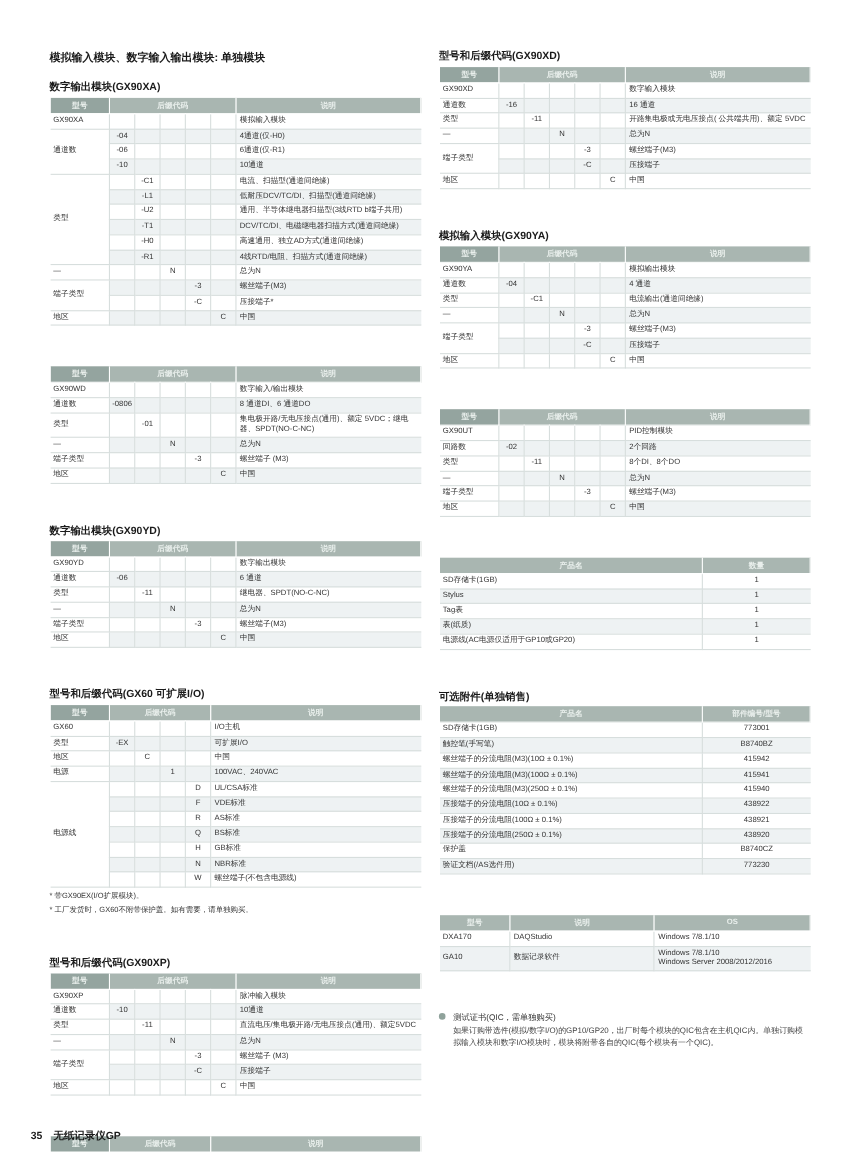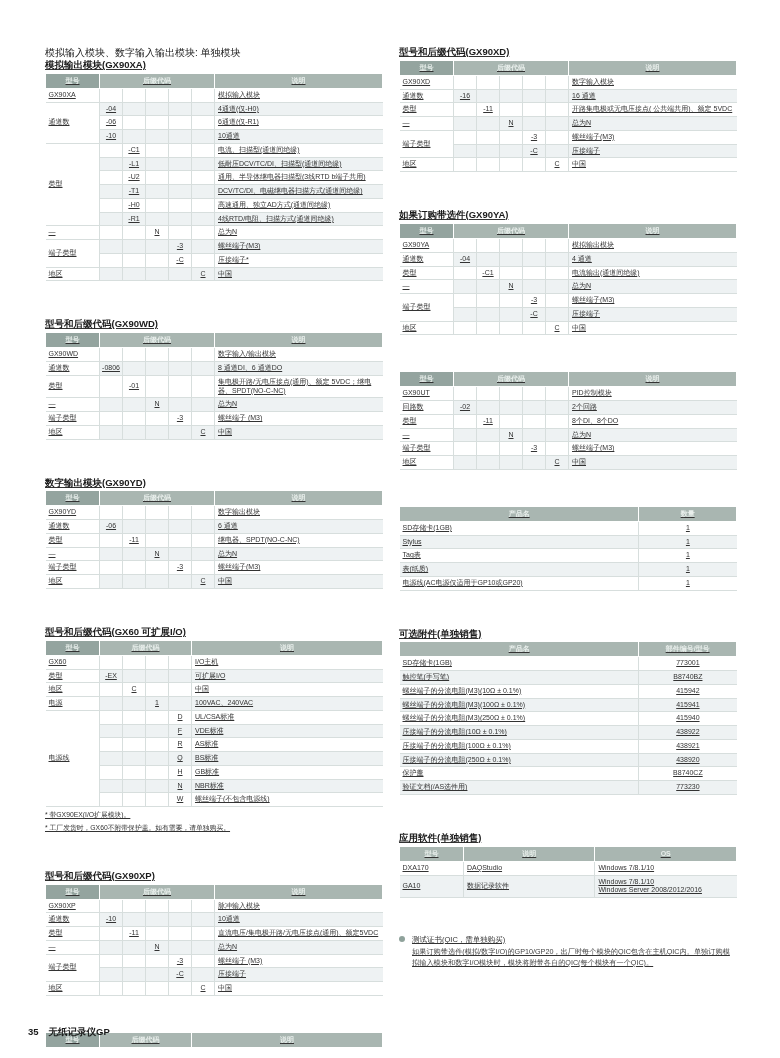--- a/index.html
+++ b/index.html
@@ -1,22 +1,22 @@
 <!DOCTYPE html>
 <html><head>
 <meta charset="utf-8">
 <style>
   html,body{margin:0;padding:0;background:#ffffff;}
   .page{position:relative;width:780px;height:1058px;background:#fff;overflow:hidden;
         font-family:"Liberation Sans","DejaVu Sans",sans-serif;color:#333;}
   .col{position:absolute;top:46px;width:338px;}
   .col-left{left:45px;}
   .col-right{left:399px;}
-  .page-heading{font-size:10px;font-weight:normal;color:#1a1a1a;margin-bottom:0;line-height:1.3;}
-  .section{margin-bottom:37px;text-decoration:underline;}
+  .page-heading{font-size:10px;font-weight:bold;color:#1a1a1a;margin-bottom:15px;line-height:1.3;}
+  .section{margin-bottom:37px;}
   .sec-title{font-size:9.5px;font-weight:bold;color:#1a1a1a;margin-bottom:3px;line-height:1.25;}
   table{border-collapse:collapse;width:100%;table-layout:fixed;font-size:7px;}
   th{background:#a9b6b1;color:#e9efec;font-weight:bold;font-size:7px;
      padding:2px 3px;text-align:center;border:1px solid #fff;border-top:none;}
   th.model-h{background:#94a49f;}
   td{padding:2px 3px;border:1px solid #d7dedd;line-height:1.25;vertical-align:middle;
      overflow:visible;white-space:normal;word-break:break-all;}
   td.lbl{background:#fff;border-left:none;white-space:nowrap;}
   td.sfx{text-align:center;white-space:nowrap;padding:2px 1px;}
   td.dsc{border-right:none;}
@@ -36,21 +36,21 @@
   .footer .pg{margin-right:10px;}
 </style>
 </head>
 <body>
 
 <div class="page">
   <div class="col col-left">
     <div class="page-heading">模拟输入模块、数字输入输出模块: 单独模块</div>
     <div id="left-sections">
         <div class="section">
-          <div class="sec-title">模拟输出模块(GX90XA)</div>
+          <div class="sec-title">数字输出模块(GX90XA)</div>
           <table class="model-table">
             <colgroup>
               <col style="width: 54px;">
               <col style="width: 23px;">
               <col style="width: 23px;">
               <col style="width: 23px;">
               <col style="width: 23px;">
               <col style="width: 23px;">
               <col>
             </colgroup>
@@ -177,21 +177,20 @@
                 <td class="sfx"></td>
                 <td class="sfx"></td>
                 <td class="sfx"></td>
                 <td class="sfx">C</td>
                 <td class="dsc">中国</td>
               </tr>
             </tbody>
           </table>
         </div>
         <div class="section">
-          <div class="sec-title">型号和后缀代码(GX90WD)</div>
           <table class="model-table">
             <colgroup>
               <col style="width: 54px;">
               <col style="width: 23px;">
               <col style="width: 23px;">
               <col style="width: 23px;">
               <col style="width: 23px;">
               <col style="width: 23px;">
               <col>
             </colgroup>
@@ -630,21 +629,21 @@
                 <td class="sfx"></td>
                 <td class="sfx"></td>
                 <td class="sfx"></td>
                 <td class="sfx">C</td>
                 <td class="dsc">中国</td>
               </tr>
             </tbody>
           </table>
         </div>
         <div class="section">
-          <div class="sec-title">如果订购带选件(GX90YA)</div>
+          <div class="sec-title">模拟输入模块(GX90YA)</div>
           <table class="model-table">
             <colgroup>
               <col style="width: 54px;">
               <col style="width: 23px;">
               <col style="width: 23px;">
               <col style="width: 23px;">
               <col style="width: 23px;">
               <col style="width: 23px;">
               <col>
             </colgroup>
@@ -884,21 +883,20 @@
                 <td class="c2">B8740CZ</td>
               </tr>
               <tr class="alt">
                 <td>验证文档(/AS选件用)</td>
                 <td class="c2">773230</td>
               </tr>
             </tbody>
           </table>
         </div>
         <div class="section">
-          <div class="sec-title">应用软件(单独销售)</div>
           <table class="sw-table">
             <colgroup>
               <col style="width: 19%;">
               <col style="width: 39%;">
               <col style="width: 42%;">
             </colgroup>
             <thead>
               <tr>
                 <th>型号</th>
                 <th>说明</th>

